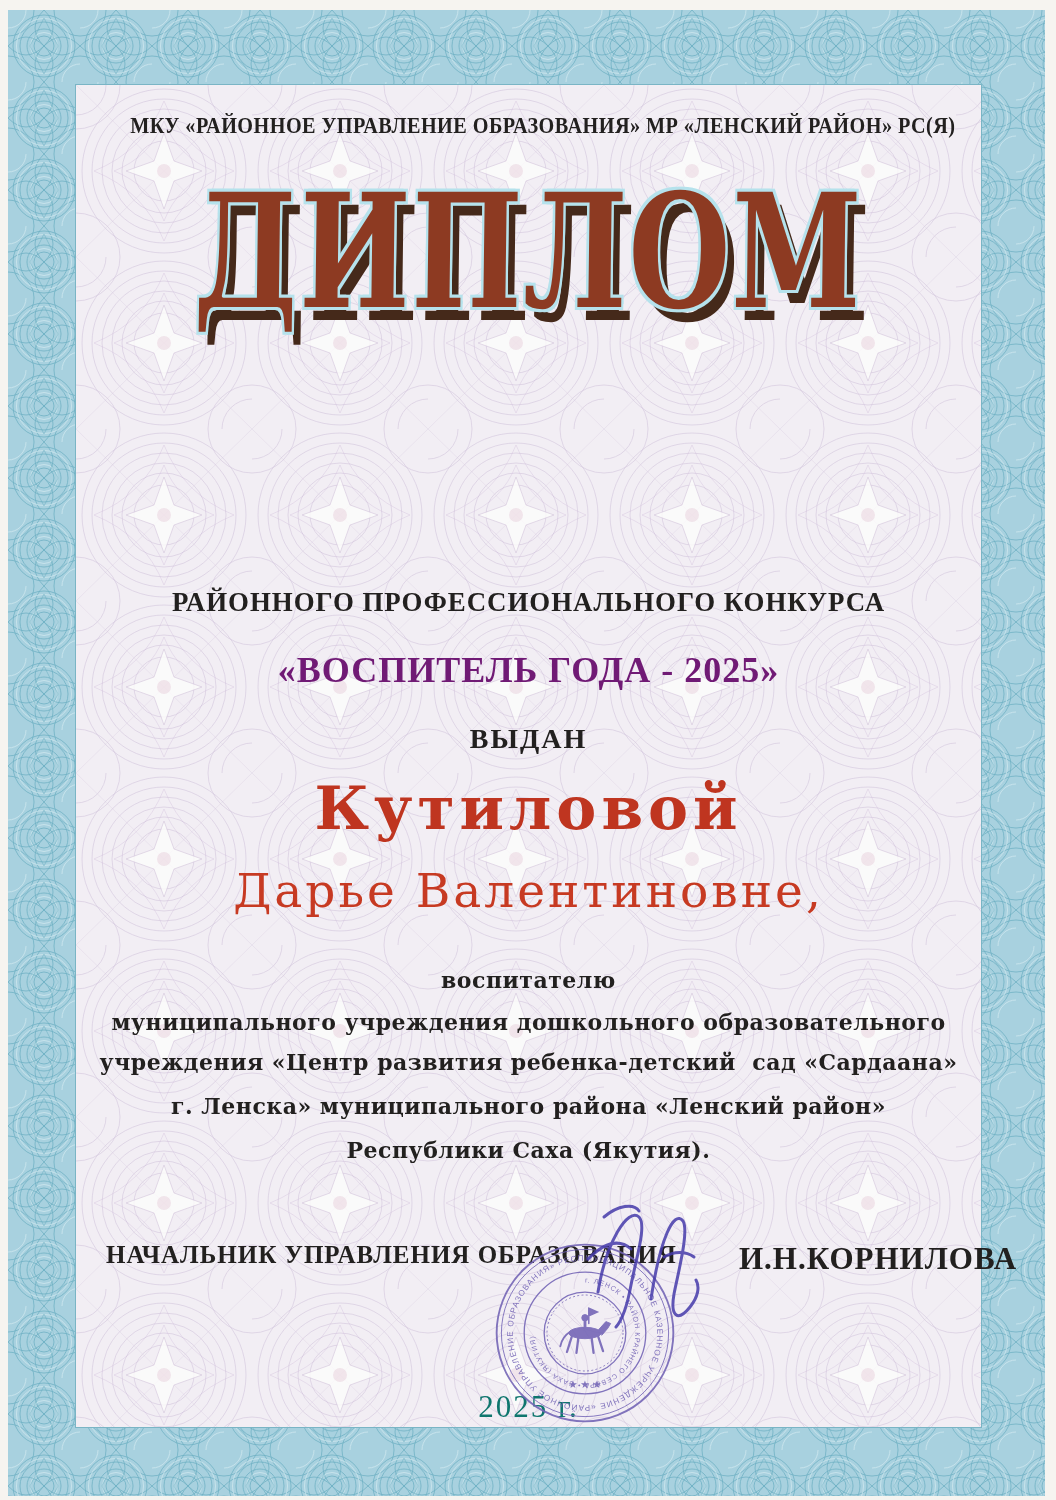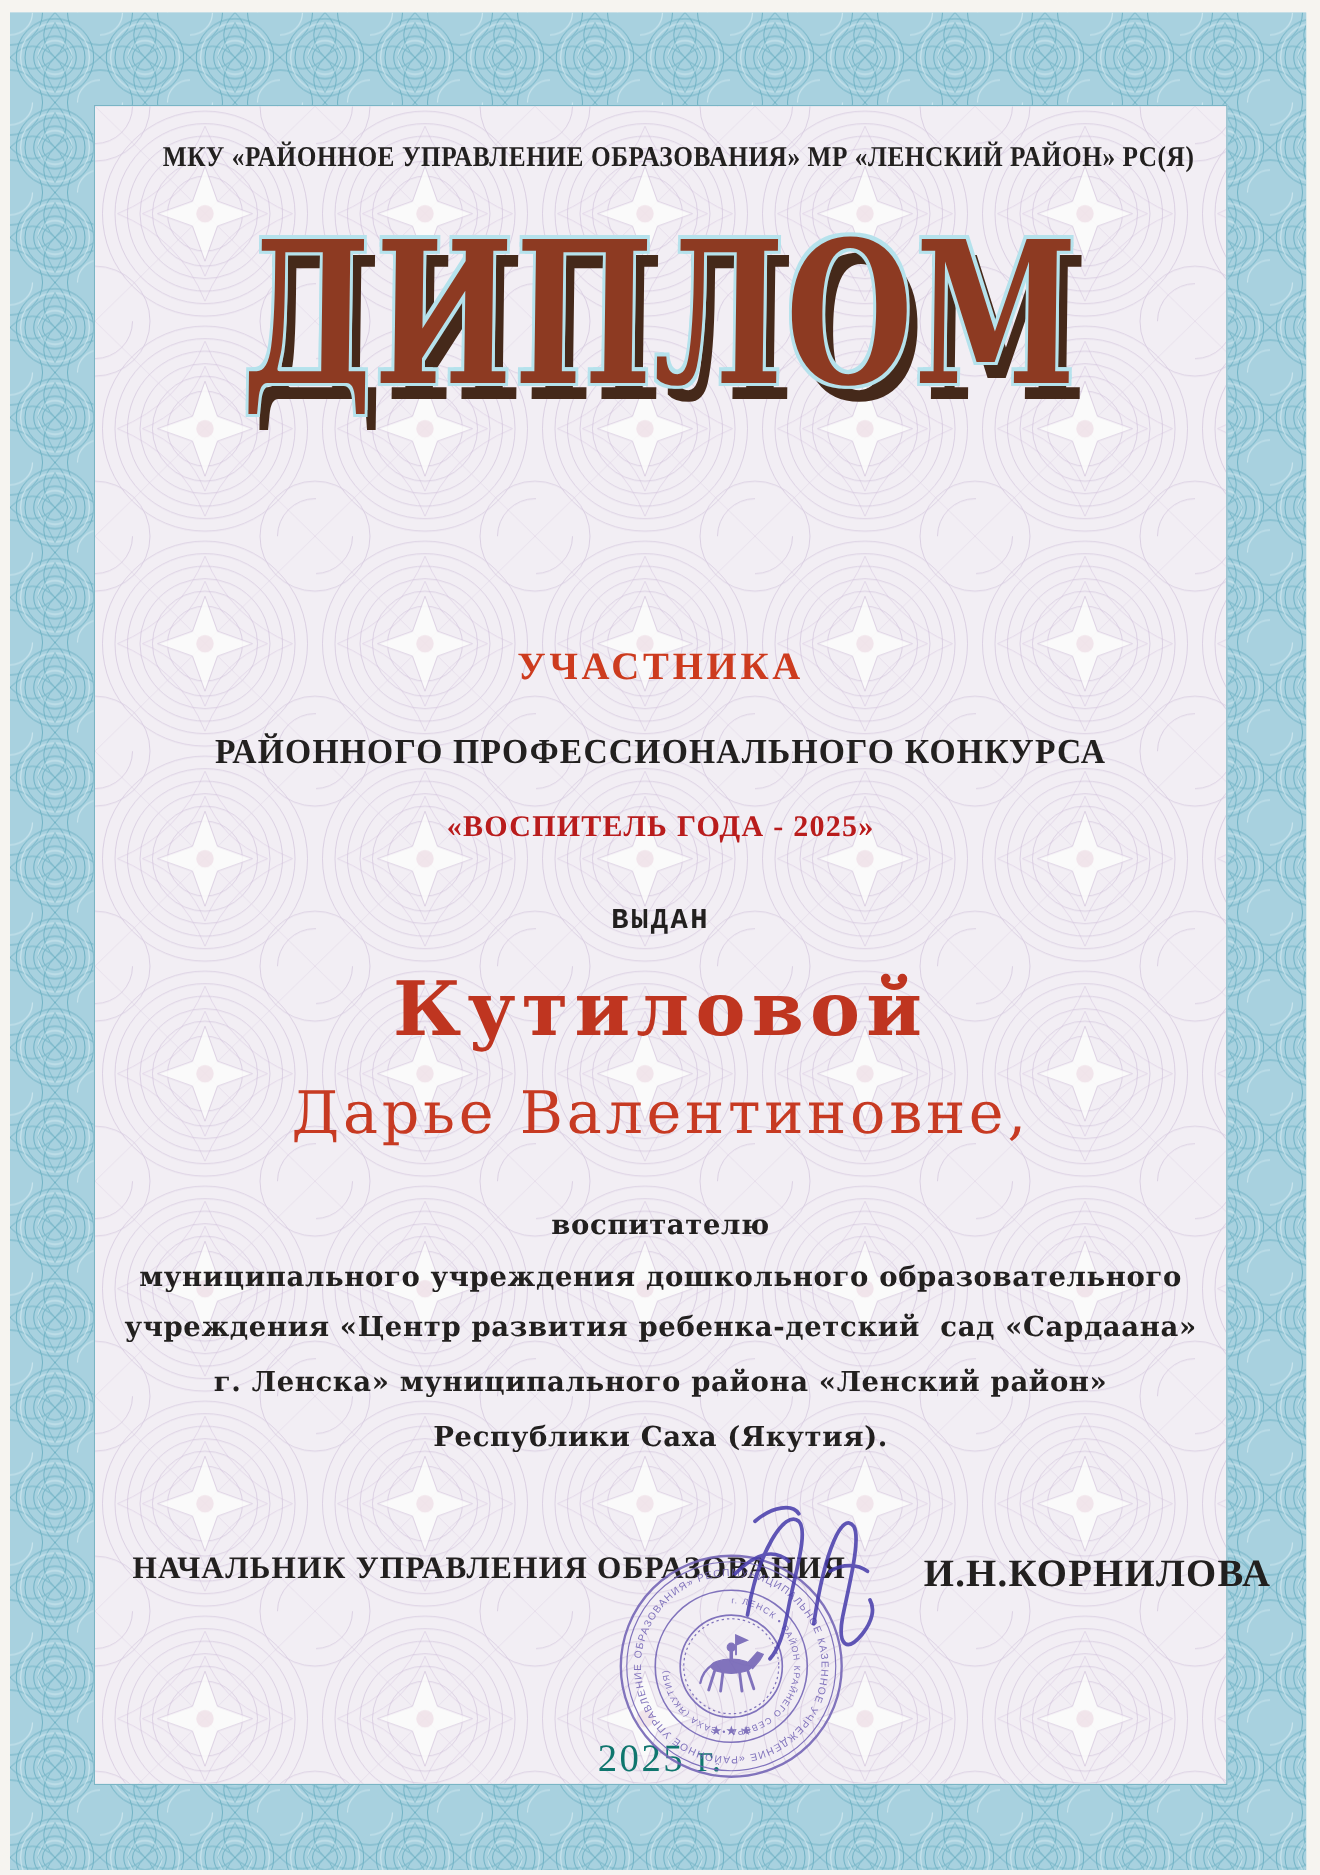--- a/index.html
+++ b/index.html
@@ -22,22 +22,22 @@
     transform:scaleX(.88);letter-spacing:.5px;}
   .diploma-title{
     top:88px;font-family:"DejaVu Serif", serif;font-weight:bold;font-size:158px;
     line-height:1;color:#8d3a22;transform:scale(.74,1) skewX(-1deg);letter-spacing:2px;
     text-shadow:
       -3px -3px 0 #b5e2ec, 3px -3px 0 #b5e2ec, -3px 3px 0 #b5e2ec, 3px 3px 0 #b5e2ec,
       12px 13px 0 #45291a;
   }
   .recipient-type{top:430px;font-size:31px;font-weight:bold;color:#cd3b1e;letter-spacing:3px;}
   .contest-desc{top:501px;font-size:28px;font-weight:bold;color:#22201f;transform:scaleX(.96);letter-spacing:1px;}
-  .contest-name{top:564px;font-size:24px;font-weight:bold;color:#b91c1c;letter-spacing:1px;}
-  .issued{top:638px;font-size:23px;font-weight:bold;color:#22201f;letter-spacing:2px;font-family:Liberation Mono, monospace;}
+  .contest-name{top:564px;font-size:36px;font-weight:bold;color:#701a75;letter-spacing:1px;}
+  .issued{top:638px;font-size:28px;font-weight:bold;color:#22201f;letter-spacing:2px;}
   .lastname{top:688px;font-family:"DejaVu Serif", serif;font-size:60px;font-weight:bold;color:#bf3520;letter-spacing:5px;}
   .firstmiddle{top:778px;font-family:"DejaVu Serif", serif;font-size:47px;font-weight:normal;color:#c73a22;letter-spacing:3px;}
   .body-line{font-family:"DejaVu Serif", serif;font-size:22px;font-weight:bold;color:#22201f;letter-spacing:.5px;text-align:center;}
   .pos{top:882px;}
   .orgl1{top:924px;}
   .orgl2{top:964px;}
   .orgl3{top:1008px;}
   .orgl4{top:1052px;}
   .signer-title{position:absolute;left:30px;top:1156px;font-size:25px;font-weight:bold;color:#22201f;letter-spacing:1px;white-space:pre;}
   .signer-name{position:absolute;left:663px;top:1156px;font-size:31px;font-weight:bold;color:#22201f;letter-spacing:1px;white-space:pre;}
@@ -108,21 +108,20 @@
           </g>
           <path d="M88,48 L98,76 L126,86 L98,96 L88,124 L78,96 L50,86 L78,76 Z" fill="#fdfdfb" stroke="#c9b8d4" stroke-width="0.6" opacity="0.8"></path>
           <circle cx="88" cy="86" r="7" fill="#e7cfdc" opacity="0.5"></circle>
         </pattern>
       </defs>
       <rect width="100%" height="100%" fill="url(#gp)"></rect>
     </svg>
 
     <div class="line org-header">МКУ «РАЙОННОЕ УПРАВЛЕНИЕ ОБРАЗОВАНИЯ» МР «ЛЕНСКИЙ РАЙОН» РС(Я)</div>
     <div class="line diploma-title">ДИПЛОМ</div>
-    <div class="line recipient-type">УЧАСТНИКА</div>
     <div class="line contest-desc">РАЙОННОГО ПРОФЕССИОНАЛЬНОГО КОНКУРСА</div>
     <div class="line contest-name">«ВОСПИТЕЛЬ ГОДА - 2025»</div>
     <div class="line issued">ВЫДАН</div>
     <div class="line lastname">Кутиловой</div>
     <div class="line firstmiddle">Дарье Валентиновне,</div>
     <div class="line body-line pos">воспитателю</div>
     <div class="line body-line orgl1">муниципального учреждения дошкольного образовательного</div>
     <div class="line body-line orgl2">учреждения «Центр развития ребенка-детский  сад «Сардаана»</div>
     <div class="line body-line orgl3">г. Ленска» муниципального района «Ленский район»</div>
     <div class="line body-line orgl4">Республики Саха (Якутия).</div>

